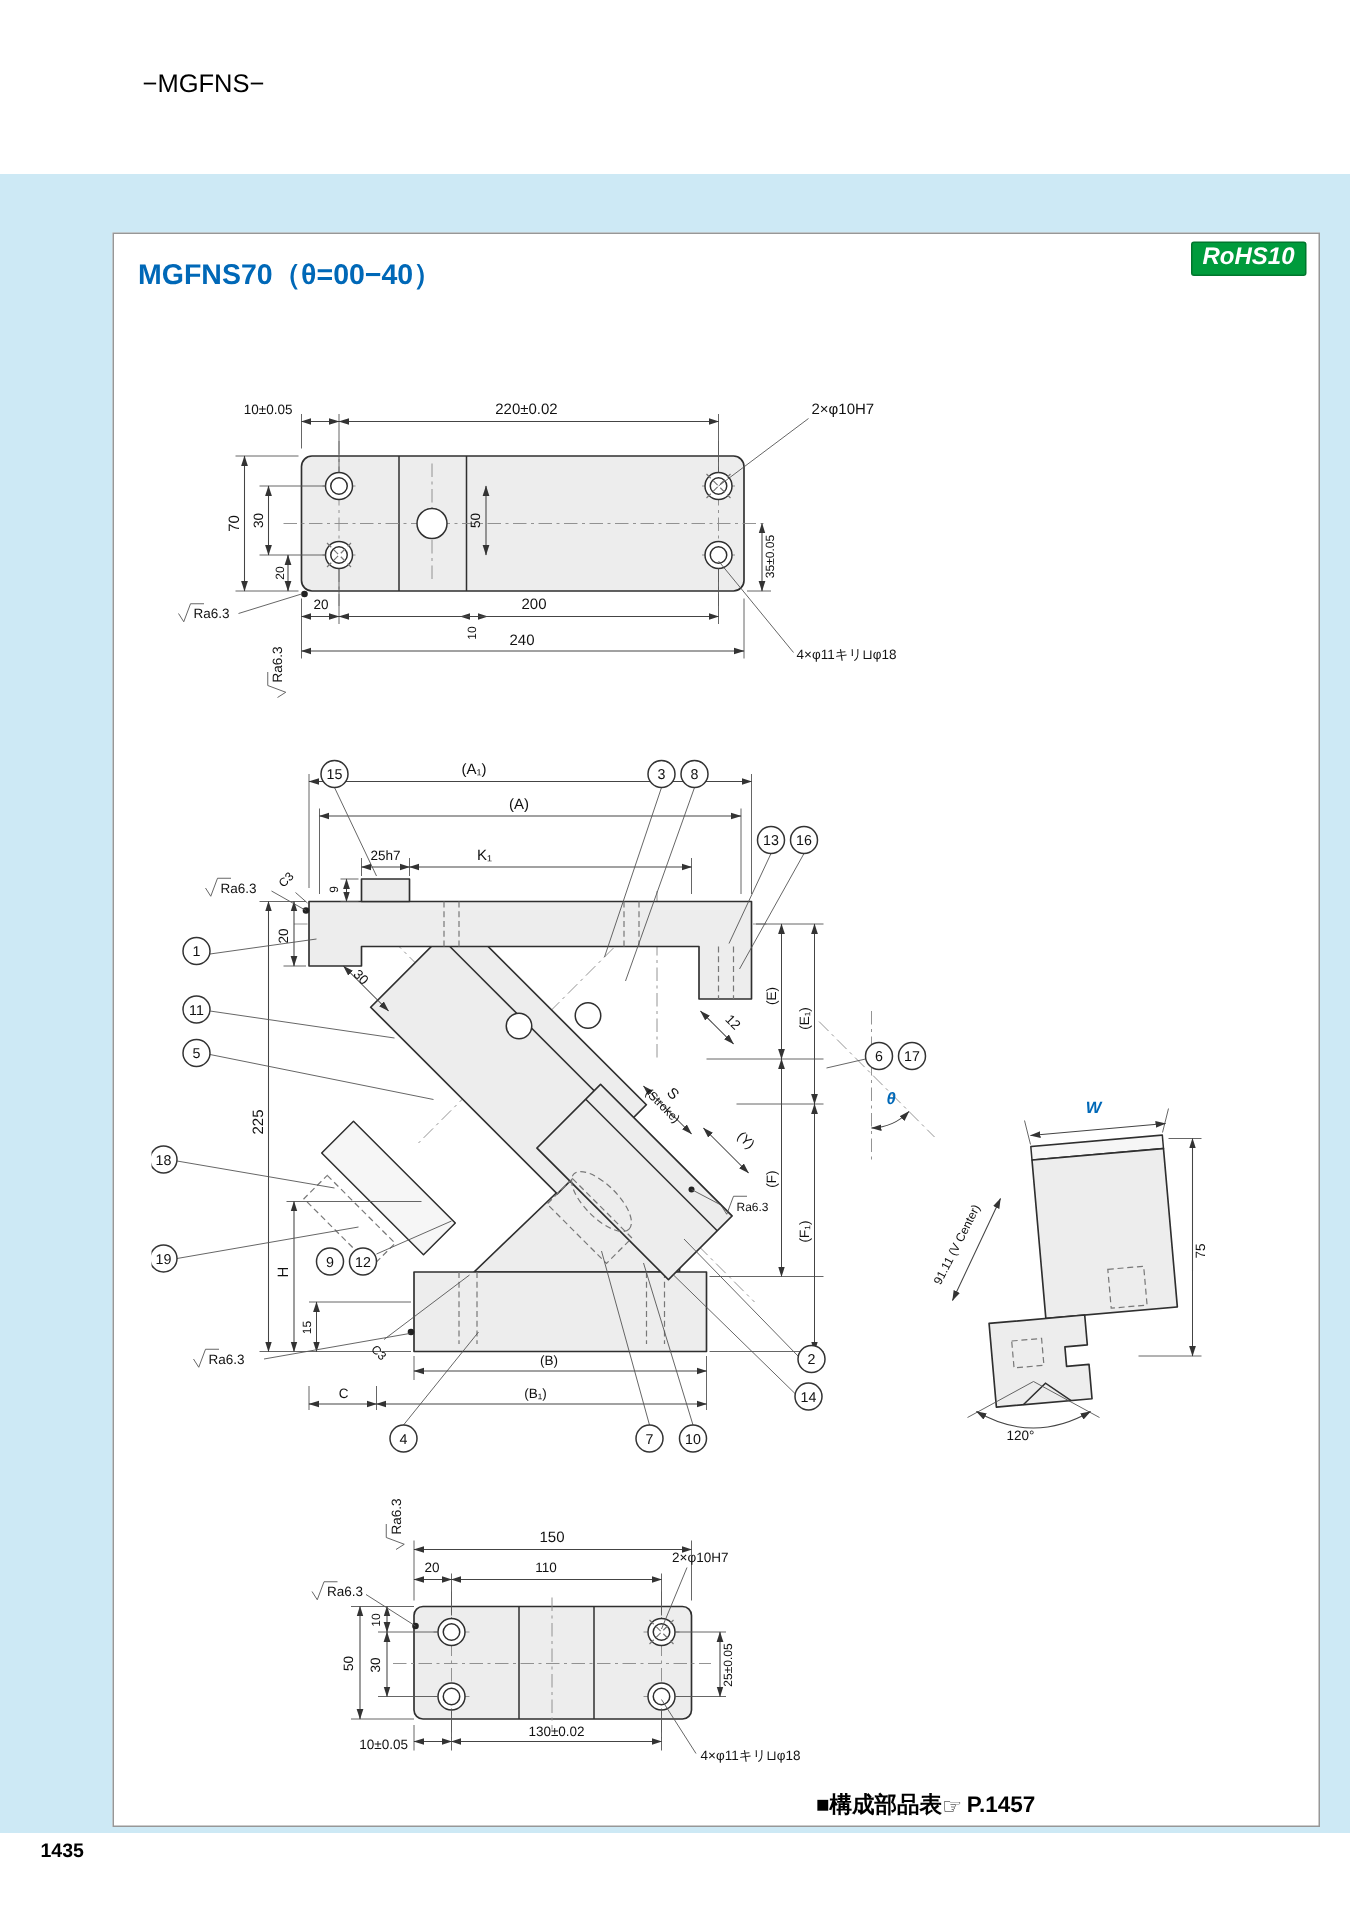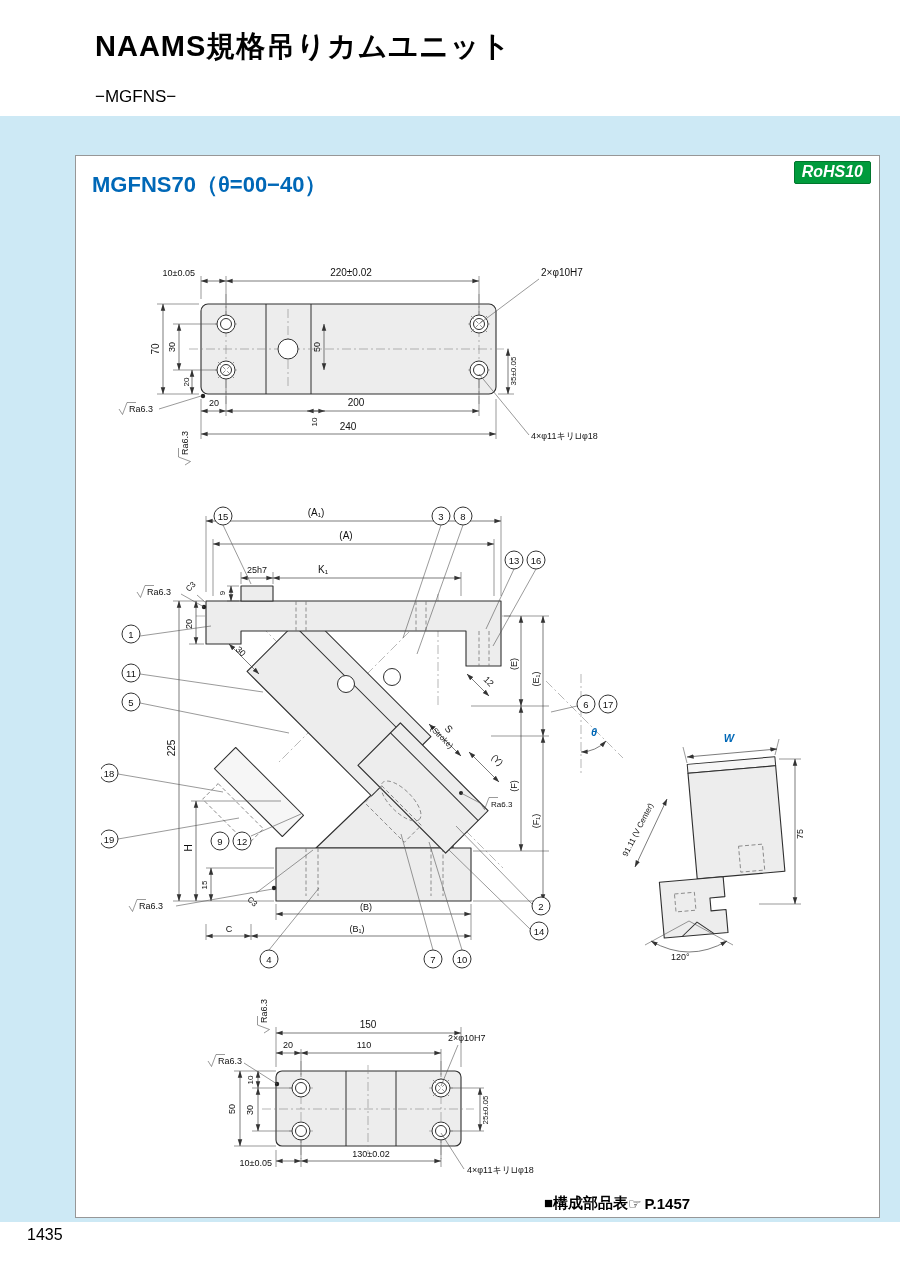--- a/index.html
+++ b/index.html
@@ -9,29 +9,29 @@
     font-family:"Liberation Sans","DejaVu Sans",sans-serif;
     color:#000;
   }
   .blue-bg { position:absolute; left:0; top:116px; width:900px; height:1106px; background:#cde9f5; }
   .header { position:absolute; left:95px; top:26px; }
   .eyebrow { font-size:13px; font-weight:bold; letter-spacing:0.3px; }
   .title   { font-size:29px; font-weight:bold; letter-spacing:1px; margin-top:1px; }
   .subtitle{ font-size:17px; font-weight:normal; margin-top:20px; }
   .panel { position:absolute; left:75px; top:155px; width:805px; height:1063px;
            background:#fff; border:1px solid #979797; }
-  .model { position:absolute; left:16px; top:14px; color:#0068b7; font-size:22px; font-weight:bold;text-align:center; }
+  .model { position:absolute; left:16px; top:14px; color:#0068b7; font-size:19px; font-weight:bold;text-align:center; }
   .rohs  { position:absolute; right:8px; top:5px; background:#009b3c; color:#fff;
            font-weight:bold; font-size:16px; font-style:italic; padding:1px 7px 2px 7px;
            border:1px solid #00762d; border-radius:2px; }
   .footer { position:absolute; left:468px; top:1038px; display:flex; align-items:center; gap:0;
             font-size:15px; font-weight:bold; }
   .footer .ref { display:flex; align-items:center; gap:3px; }
   .ref-icon { font-size:15px; }
-  .pageno { position:absolute; left:27px; top:1226px; font-size:16px; font-weight:normal; }
+  .pageno { position:absolute; left:27px; top:1226px; font-size:13px; font-weight:bold; }
   svg { position:absolute; }
   
   .part  { fill:#ededed; stroke:#2f2f2f; stroke-width:1.1; stroke-linejoin:round; }
   .part-light { fill:#f6f6f6; stroke:#2f2f2f; stroke-width:1; stroke-linejoin:round; }
   .ln   { stroke:#2f2f2f; stroke-width:1; fill:none; }
   .thin { stroke:#555; stroke-width:0.6; fill:none; }
   .dim  { stroke:#444; stroke-width:0.7; fill:none; }
   .cl   { stroke:#888; stroke-width:0.6; stroke-dasharray:9 3 2 3; fill:none; }
   .hid  { stroke:#777; stroke-width:0.8; stroke-dasharray:4 2.5; fill:none; }
   .hole { fill:#fff; stroke:#2f2f2f; stroke-width:1; }
@@ -42,21 +42,20 @@
   .balloon-c { fill:#fff; stroke:#333; stroke-width:1; }
   text.bn { font-size:9.5px; fill:#111; text-anchor:middle; }
   text.blue { fill:#0068b7; font-style:italic; font-weight:bold; }
 </style>
 </head>
 <body>
 
 <div class="blue-bg"></div>
 
 <div class="header">
-  <div class="title">NAAMS規格吊りカムユニット</div>
   <div class="subtitle">−MGFNS−</div>
 </div>
 
 <div class="panel">
   <div class="model">MGFNS70（θ=00−40）</div>
   <div class="rohs">RoHS10</div>
 
   <svg style="left:35px; top:93px;" width="560" height="230" viewBox="0 0 560 230">
     <defs>
       <marker id="ah" viewBox="0 0 10 10" refX="9.5" refY="5" markerWidth="10" markerHeight="10" orient="auto-start-reverse">

